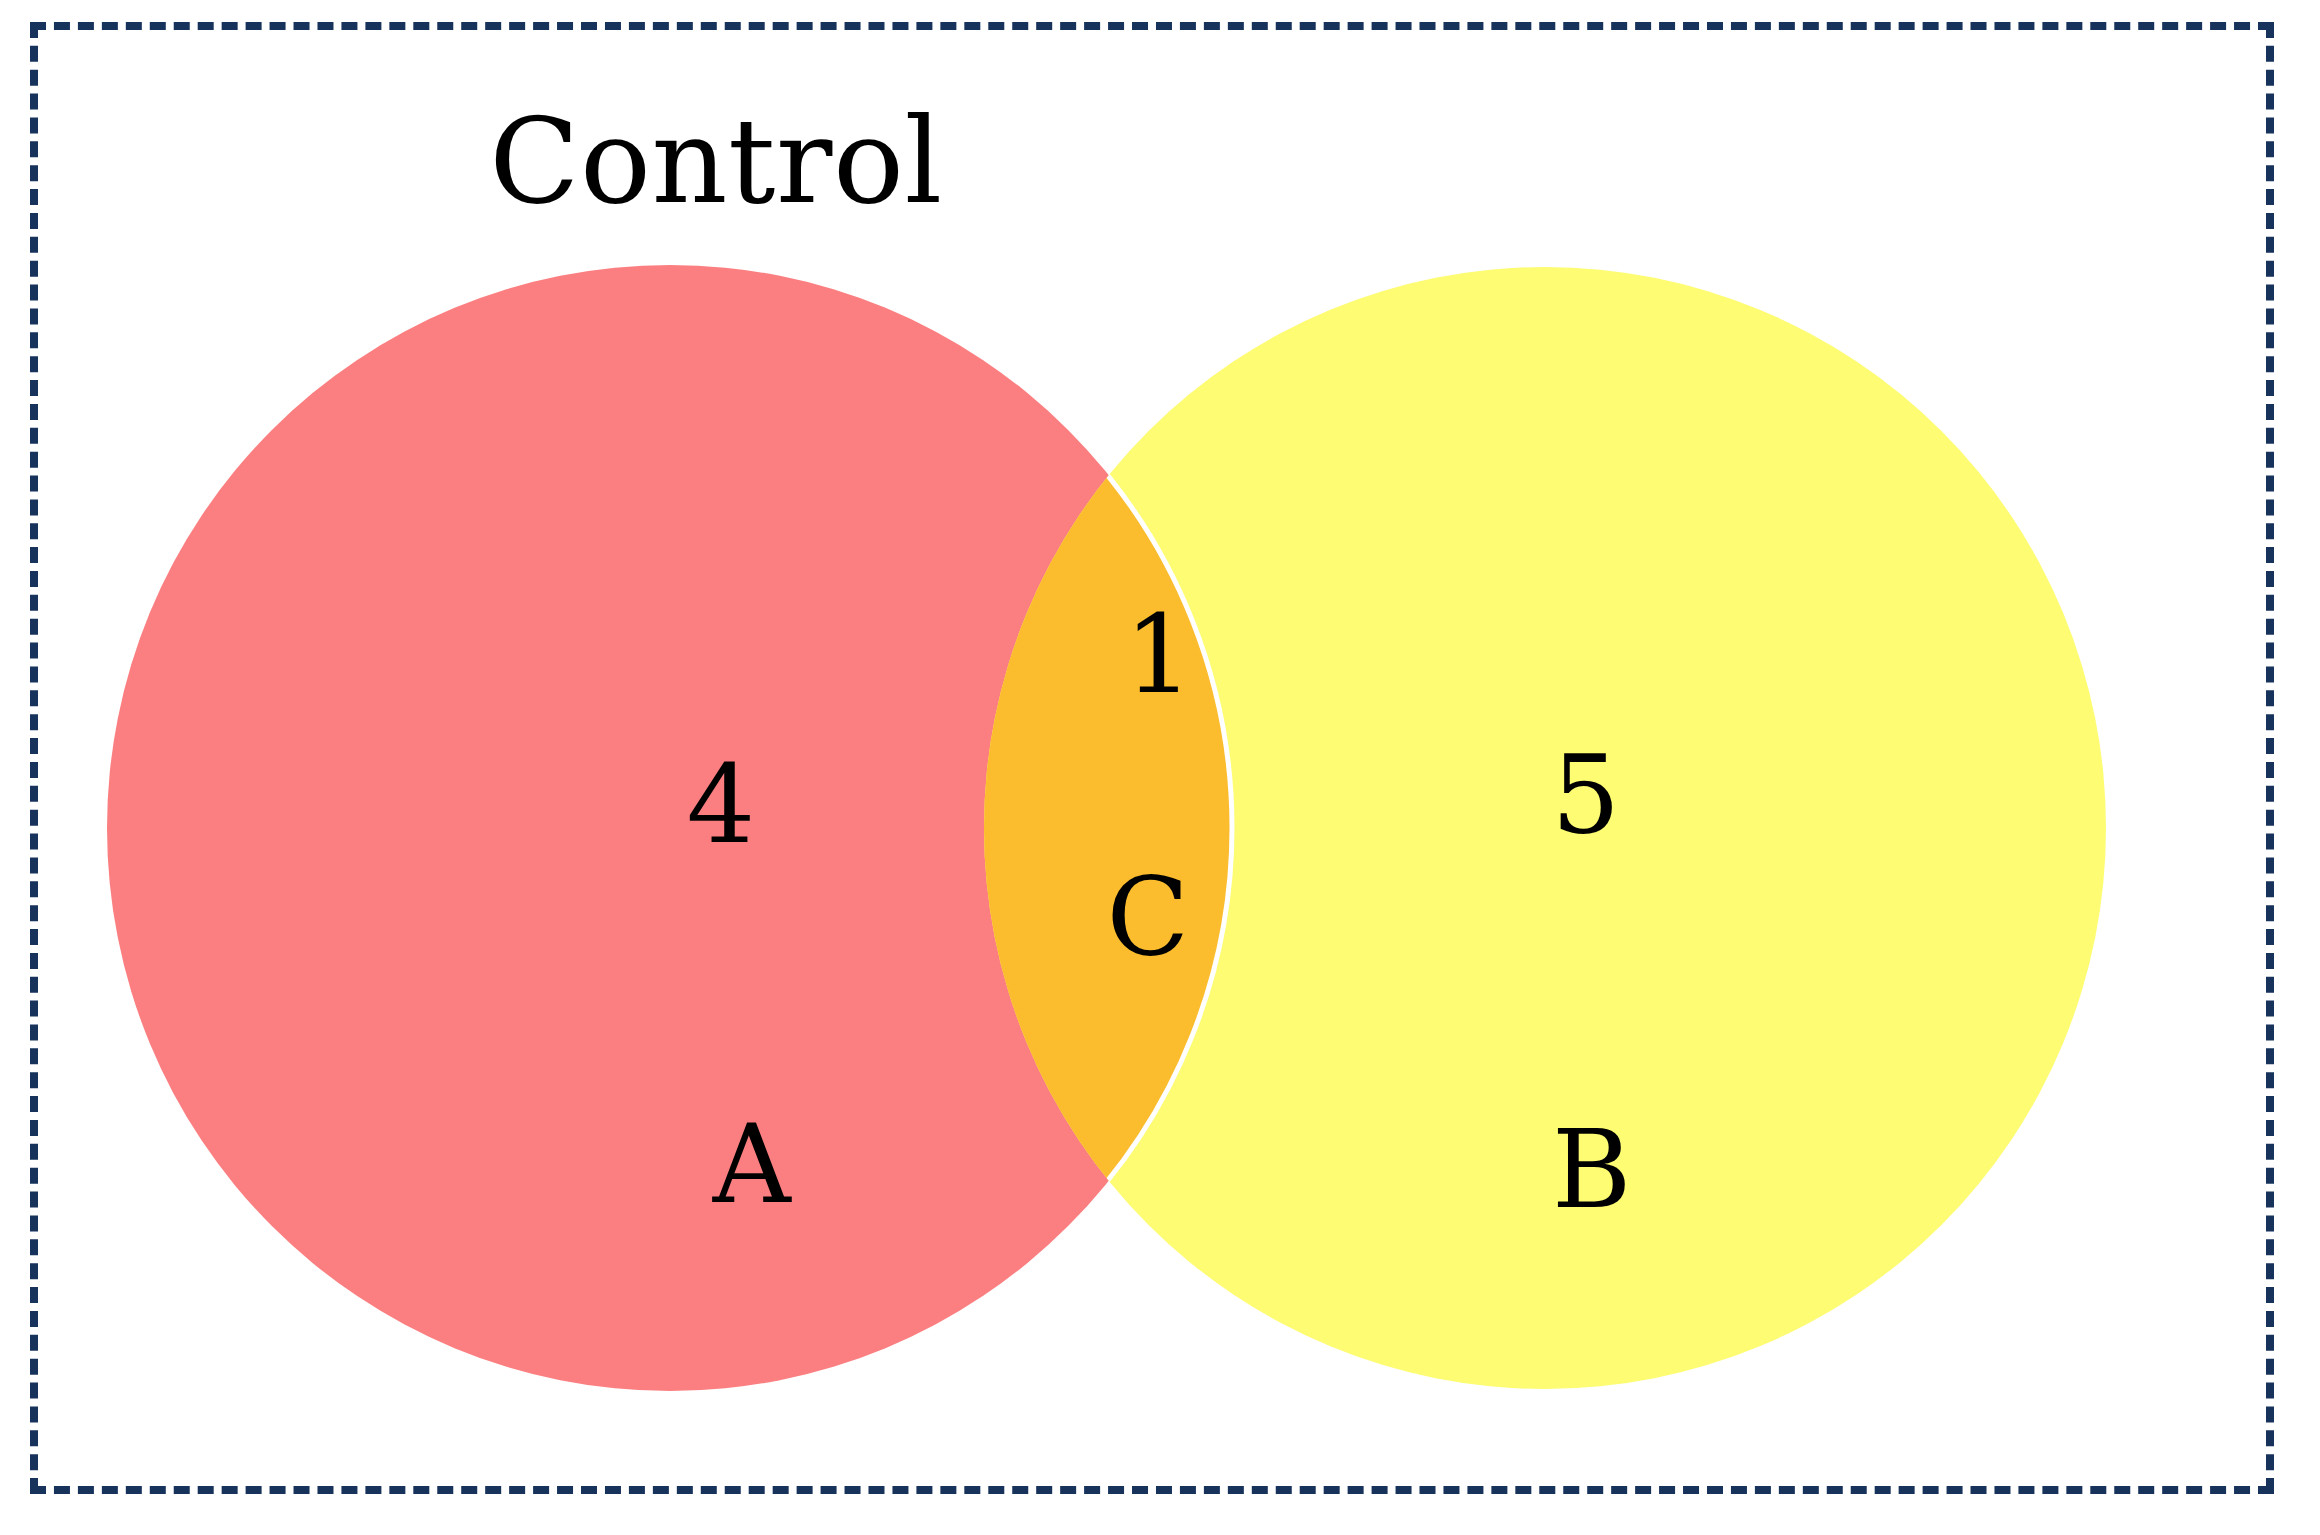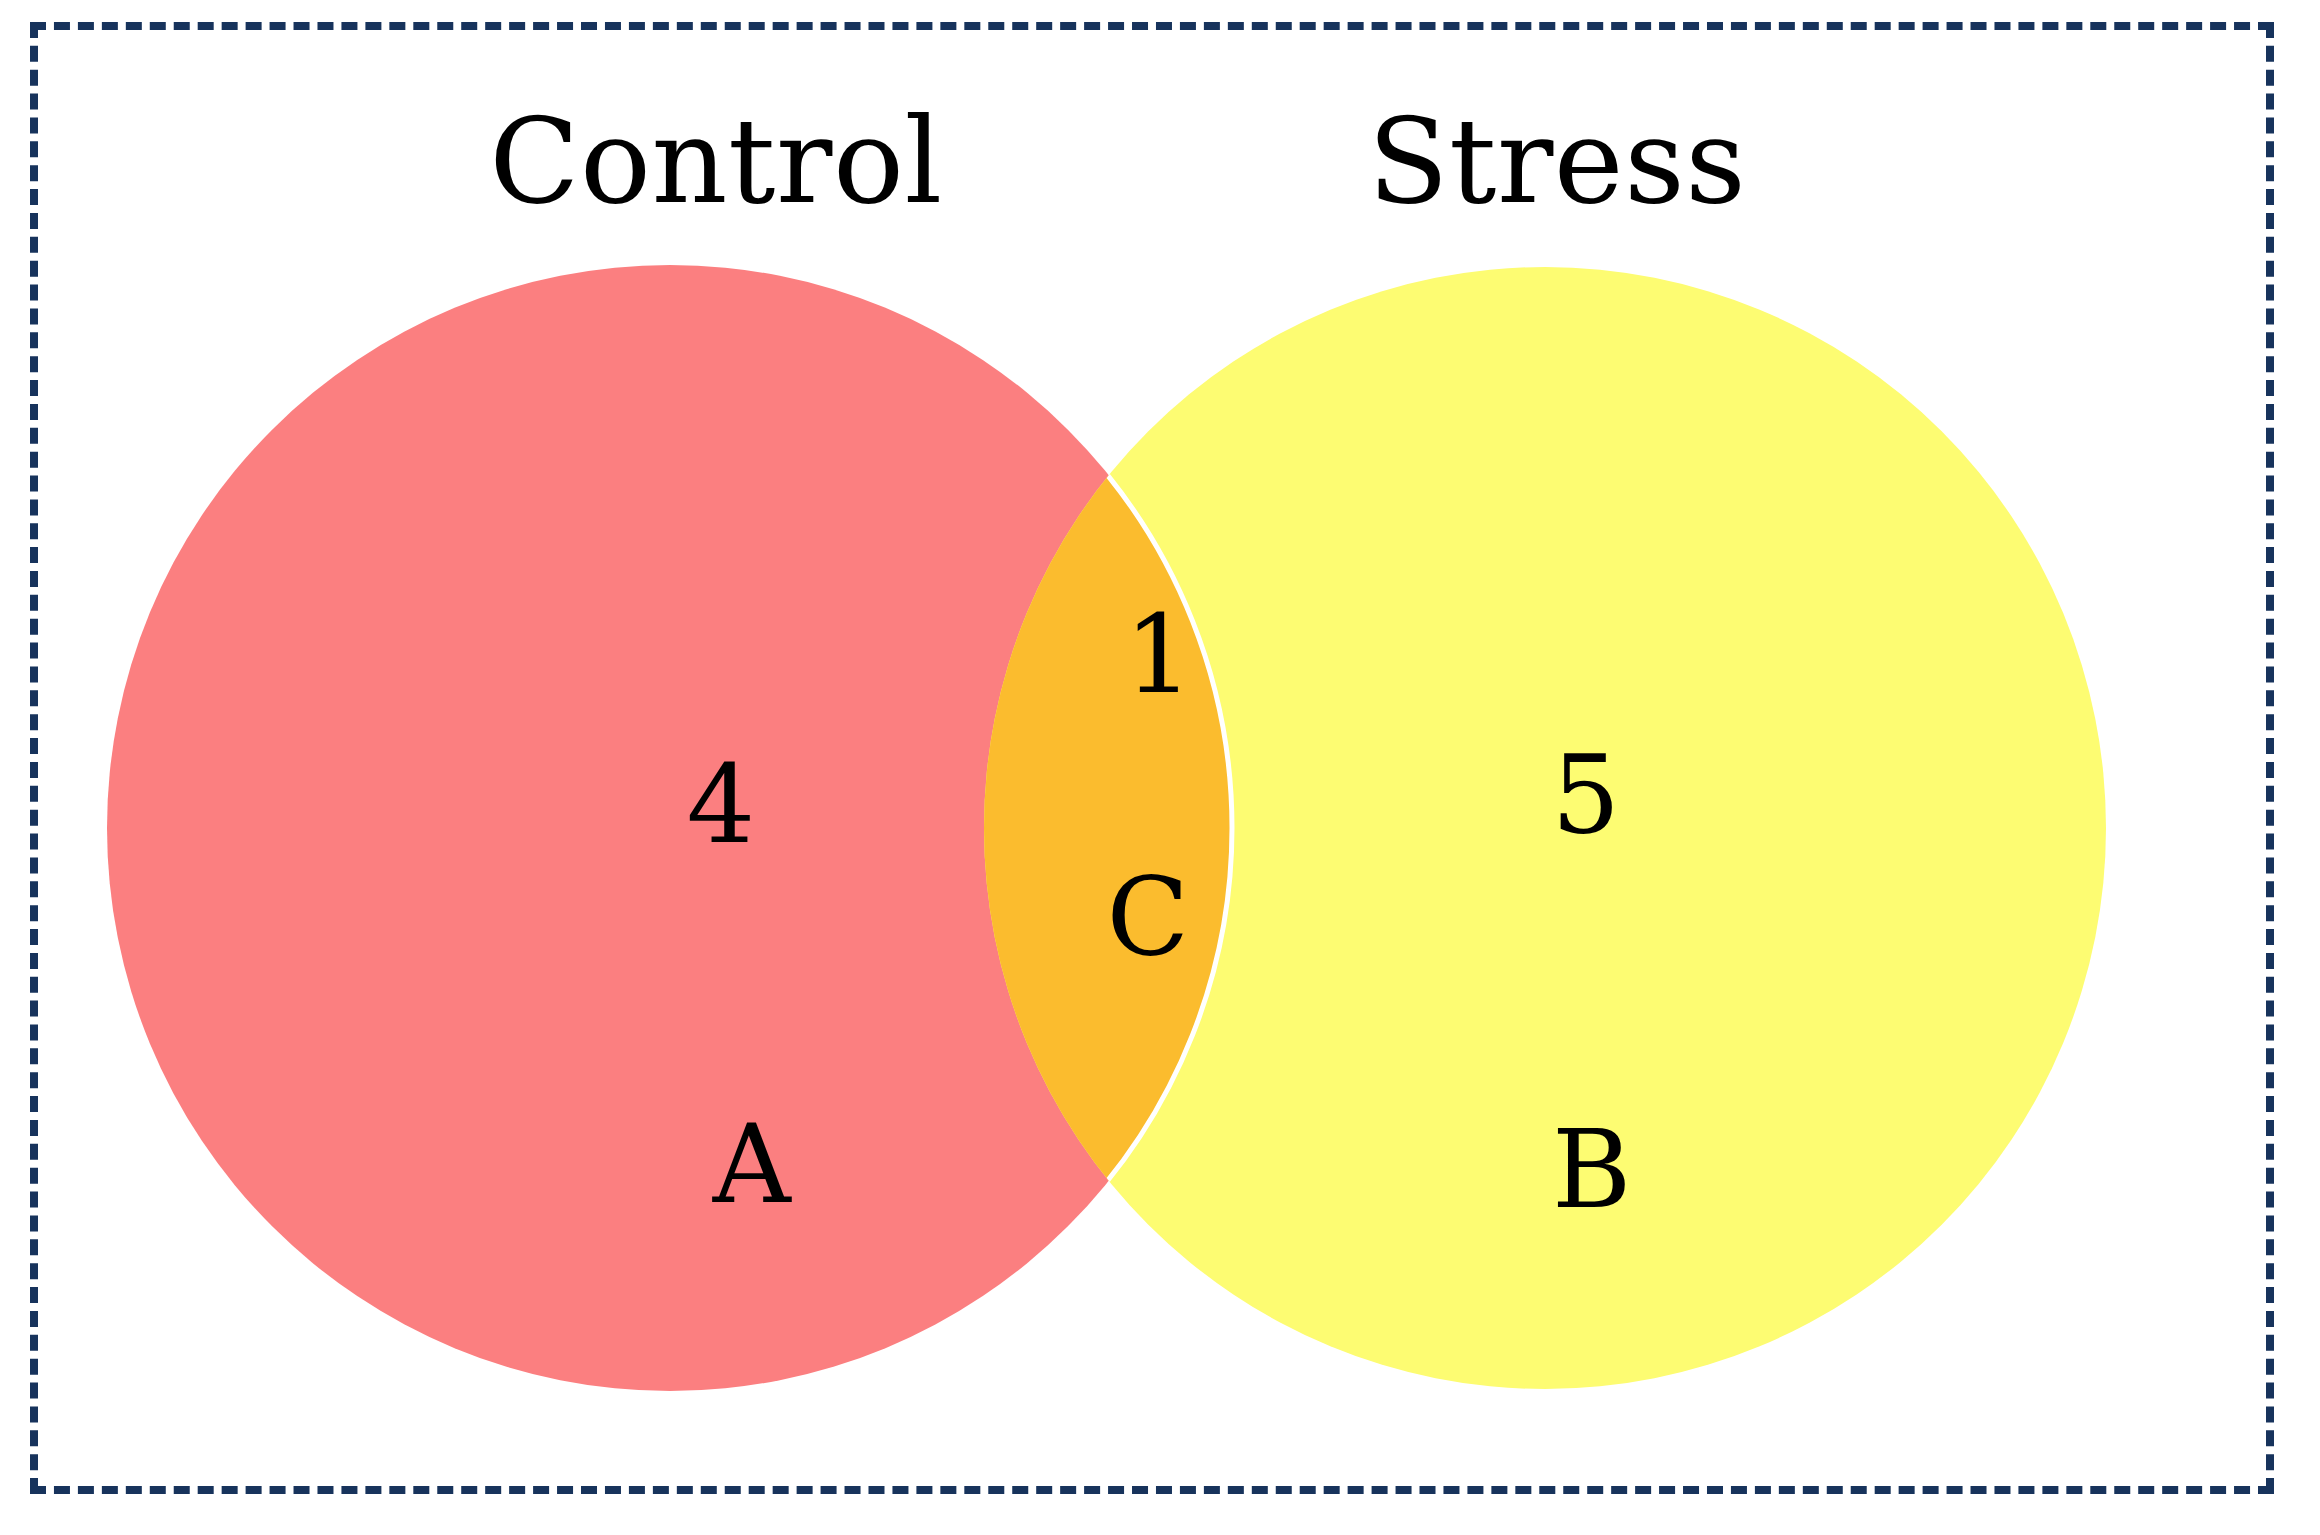--- a/index.html
+++ b/index.html
@@ -102,21 +102,20 @@
         <circle id="intersection-lens" cx="1545" cy="828" r="561" fill="#fbbc2e"></circle>
       </g>
 
       <g clip-path="url(#clip-right-circle)">
         <circle id="lens-rim" cx="670" cy="828" r="562" fill="none" stroke="#ffffff" stroke-width="5"></circle>
       </g>
     </svg>
 
     <div class="venn-text set-title" style="left:716px; top:161px;">Control</div>
 
-    <div class="venn-text set-title" style="left:1557px; top:161px;">Stress</div>
 
     <div class="venn-text set-count" style="left:721px; top:805px;">4</div>
 
     <div class="venn-text set-letter" style="left:752px; top:1165px;">A</div>
 
     <div class="venn-text set-count" style="left:1159px; top:655px;">1</div>
 
     <div class="venn-text set-letter" style="left:1148px; top:917px;">C</div>
 
     <div class="venn-text set-count" style="left:1586px; top:795px;">5</div>

